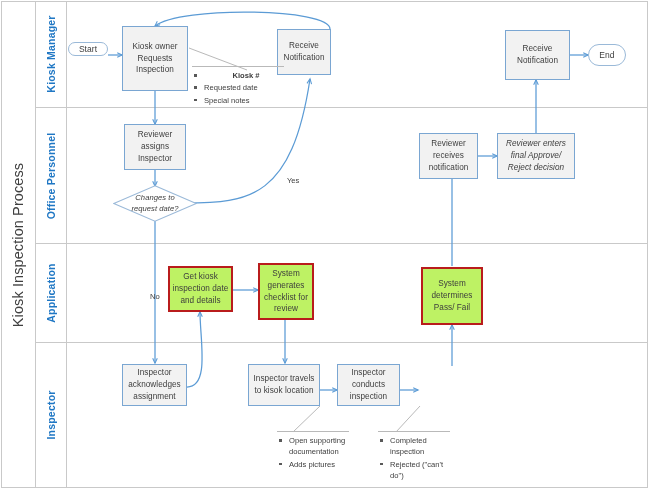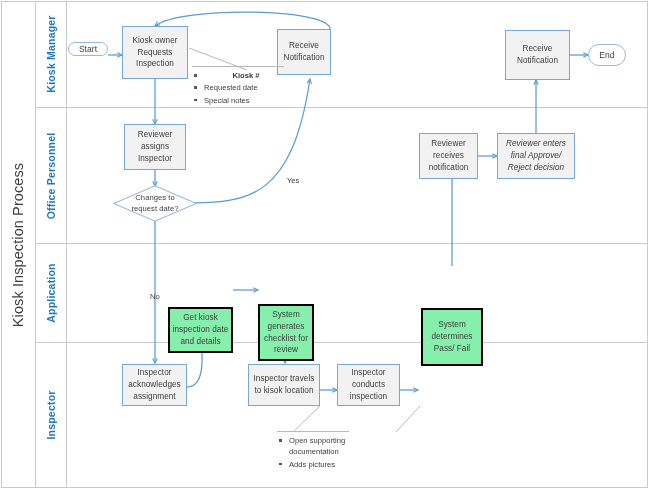--- a/index.html
+++ b/index.html
@@ -89,43 +89,43 @@
     letter-spacing:.05px;
   }
   .node .lbl{ padding:0 2px; white-space:pre-line; }
 
   .node.process{
     background:#f2f2f2;
     border:1px solid #7aa6d2;
     box-shadow:0 0 0 0 rgba(0,0,0,0);
   }
   .node.system{
-    background:#86efac;
-    border:2px solid #000000;
-    margin-top:41px;
+    background:#bef264;
+    border:2px solid #b91c1c;
   }
   .node.terminator{
     background:#ffffff;
     border:1px solid #9ab9d8;
     border-radius:14px;
     font-size:8.5px;
   }
   .node.decision{
     background:transparent;
     border:none;
   }
   .decision-shape{
     position:absolute;
     left:0; top:0; width:100%; height:100%;
   }
   .decision .lbl{
     position:relative;
     z-index:2;
     font-size:7.6px;
     line-height:1.35;
+    font-style:italic;
   }
 
   
   .callout{
     position:absolute;
     font-size:7.6px;
     color:#3d3d3d;
     line-height:1.5;
   }
   .callout .rule{
@@ -236,21 +236,21 @@
       <path d="M189,48 L247,70"></path>
       <path d="M320,406 L293,432"></path>
       <path d="M420,406 L396,432"></path>
     </g>
   </svg>
 
   <div class="node terminator" style="left:68px;top:42px;width:40px;height:14px;">
     <span class="lbl">Start</span>
   </div>
 
-  <div class="node process" style="left:122px;top:26px;width:66px;height:53px;">
+  <div class="node process" style="left:122px;top:26px;width:66px;height:65px;">
     <span class="lbl">Kiosk owner
 Requests
 Inspection</span>
   </div>
 
   <div class="node process" style="left:277px;top:29px;width:54px;height:46px;">
     <span class="lbl">Receive
 Notification</span>
   </div>
 
@@ -339,14 +339,21 @@
 
 
   <div class="callout" style="left:277px;top:431px;width:78px;">
     <div class="rule" style="width:72px;"></div>
     <ul style="margin-top:4px;">
       <li>Open supporting documentation</li>
       <li>Adds pictures</li>
     </ul>
   </div>
 
+  <div class="callout" style="left:378px;top:431px;width:80px;">
+    <div class="rule" style="width:72px;"></div>
+    <ul style="margin-top:4px;">
+      <li>Completed inspection</li>
+      <li>Rejected ("can't do")</li>
+    </ul>
+  </div>
 
 </div>
 
 </body></html>

